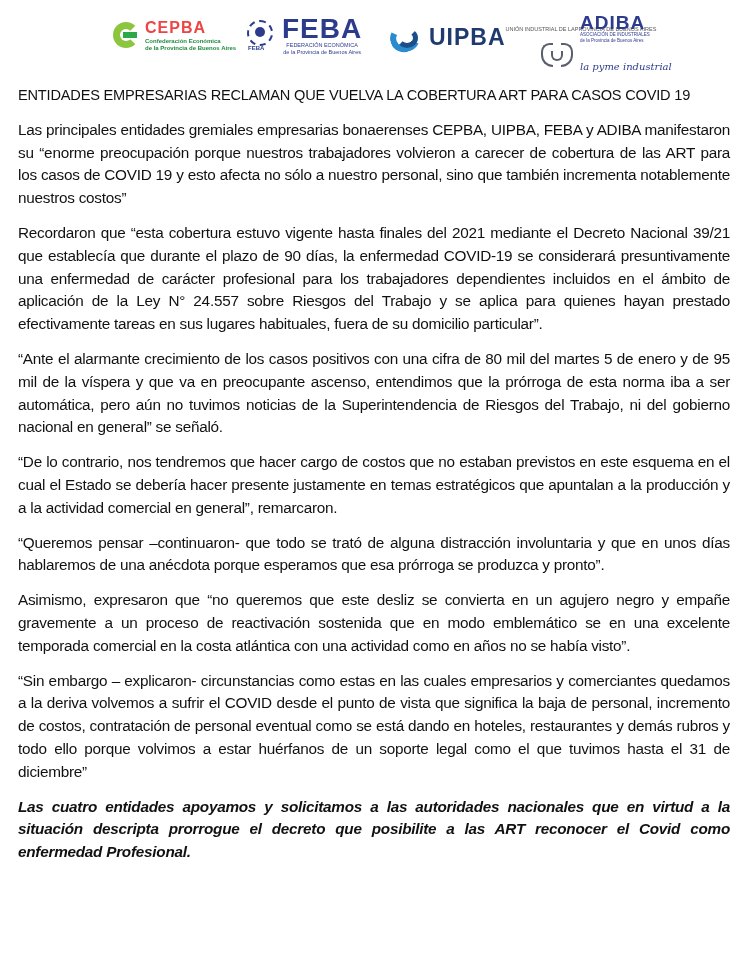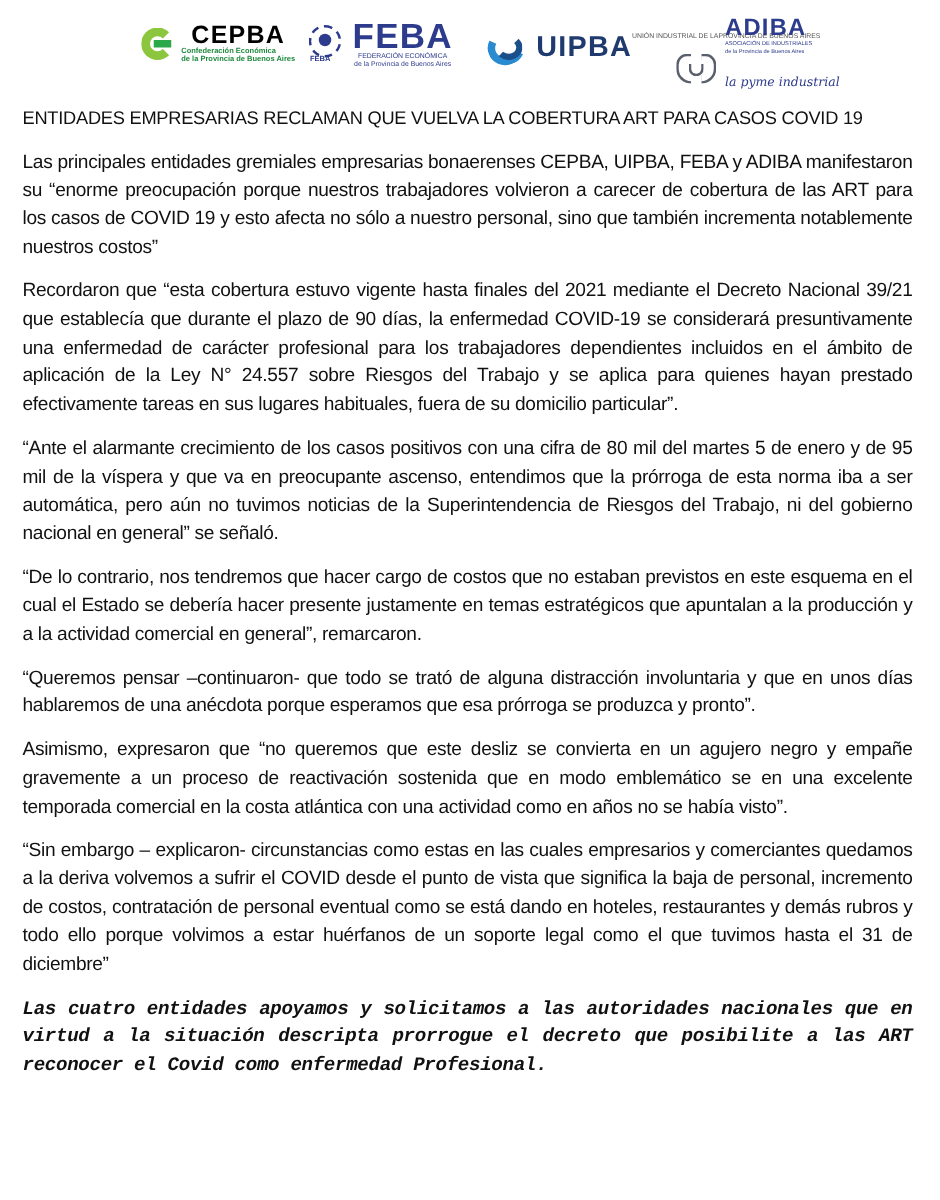--- a/index.html
+++ b/index.html
@@ -7,21 +7,21 @@
 
     .logos { position: absolute; top: 0; left: 0; width: 752px; height: 78px; }
     .logo { position: absolute; display: flex; align-items: center; }
 
     
     .cepba { left: 113px; top: 18px; }
     .cepba .mark { width: 26px; height: 26px; position: relative; margin-right: 6px; }
     .cepba .mark .c { position: absolute; left: 0; top: 0; width: 26px; height: 26px; border-radius: 50%; border: 7px solid #8cc63f; border-right-color: transparent; box-sizing: border-box; }
     .cepba .mark .bar { position: absolute; left: 10px; top: 10px; width: 14px; height: 6px; background: #2aa84a; }
     .cepba .txt { display: flex; flex-direction: column; }
-    .cepba .name { font-weight: bold; font-size: 20px; color: #000000; letter-spacing: 1px; line-height: 20px; text-align: center; }
+    .cepba .name { font-weight: bold; font-size: 16px; color: #ef4444; letter-spacing: 1px; line-height: 20px; }
     .cepba .sub { font-size: 6px; color: #1f8a3e; line-height: 7px; font-weight: bold; }
 
     
     .feba { left: 246px; top: 16px; text-align: center; }
     .feba .mark { width: 30px; height: 34px; position: relative; margin-right: 6px; }
     .feba .mark .ring { position: absolute; left: 1px; top: 1px; width: 26px; height: 26px; border-radius: 50%; border: 2px dashed #2d3b8c; box-sizing: border-box; }
     .feba .mark .dot { position: absolute; left: 9px; top: 8px; width: 10px; height: 10px; background: #2d3b8c; border-radius: 50%; }
     .feba .mark .lbl { position: absolute; left: 2px; top: 26px; font-size: 6px; color: #2d3b8c; font-weight: bold; }
     .feba .txt { display: flex; flex-direction: column; }
     .feba .name { font-weight: bold; font-size: 28px; color: #2d3b8c; line-height: 26px; letter-spacing: 1px; }
@@ -43,21 +43,21 @@
     .adiba .mark .hand-r { position: absolute; right: 1px; top: 2px; width: 12px; height: 24px; border: 2px solid #5a5f6e; border-left: none; border-radius: 0 10px 14px 0; box-sizing: border-box; }
     .adiba .mark .cup { position: absolute; left: 11px; top: 10px; width: 12px; height: 10px; border: 2px solid #5a5f6e; border-top: none; border-radius: 0 0 6px 6px; box-sizing: border-box; }
     .adiba .txt { display: flex; flex-direction: column; }
     .adiba .name { font-weight: bold; font-size: 19px; color: #2d3b8c; line-height: 18px; letter-spacing: 1px; }
     .adiba .sub { font-size: 4.5px; color: #2d3b8c; line-height: 5.5px; }
     .adiba .tag { font-family: "DejaVu Serif", serif; font-style: italic; font-size: 10px; color: #2d3b8c; line-height: 12px; margin-top: 18px; }
 
     .content { position: absolute; left: 18px; top: 84px; width: 712px; font-family: "Liberation Sans Narrow", "Liberation Sans", sans-serif; font-size: 15.3px; line-height: 22.8px; color: #111; }
     .title { margin: 0 0 11px 0; font-size: 14.6px; letter-spacing: -0.2px; white-space: nowrap; }
     .para { margin: 12px 0 11px 0; text-align: justify; letter-spacing: -0.25px; word-spacing: 0; }
-    .closing { font-weight: bold; font-style: italic; font-family: Liberation Mono, monospace; }
+    .closing { font-weight: bold; font-style: italic; }
   </style>
 </head>
 <body>
 
 <div class="logos">
   <div class="logo cepba">
     <div class="mark">
         <div class="c"></div>
         <div class="bar"></div>
       </div>

